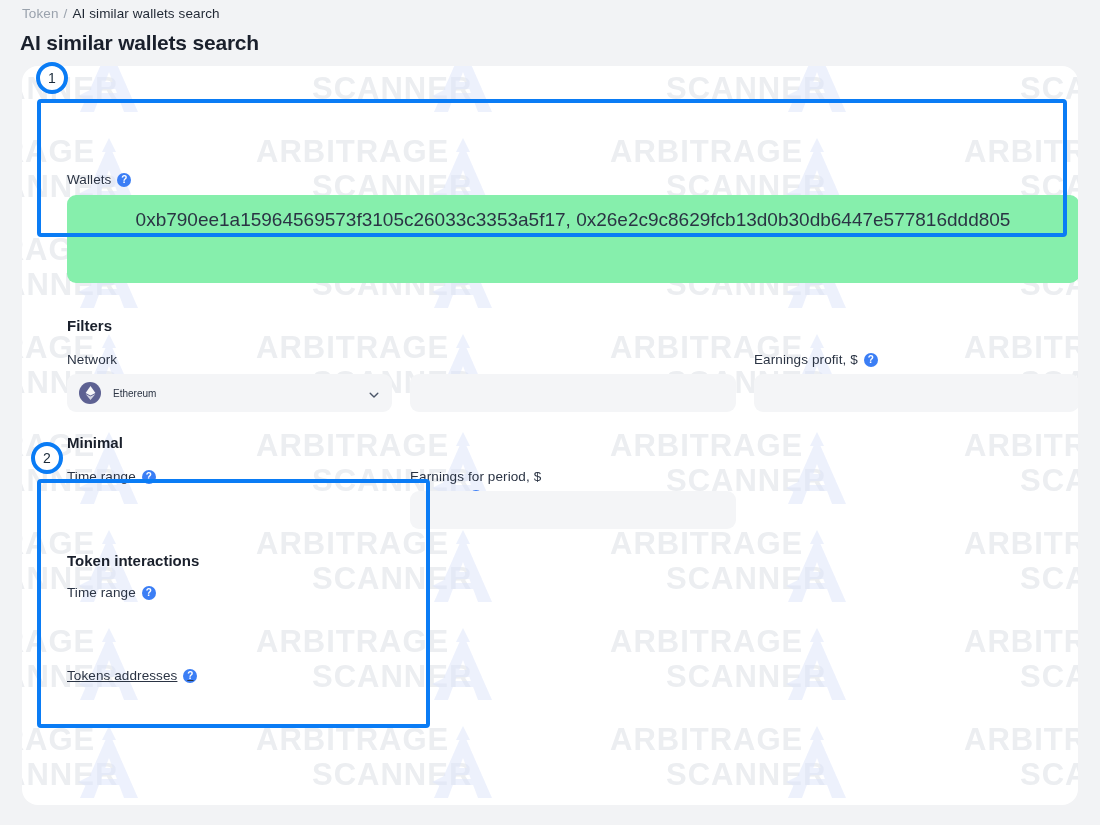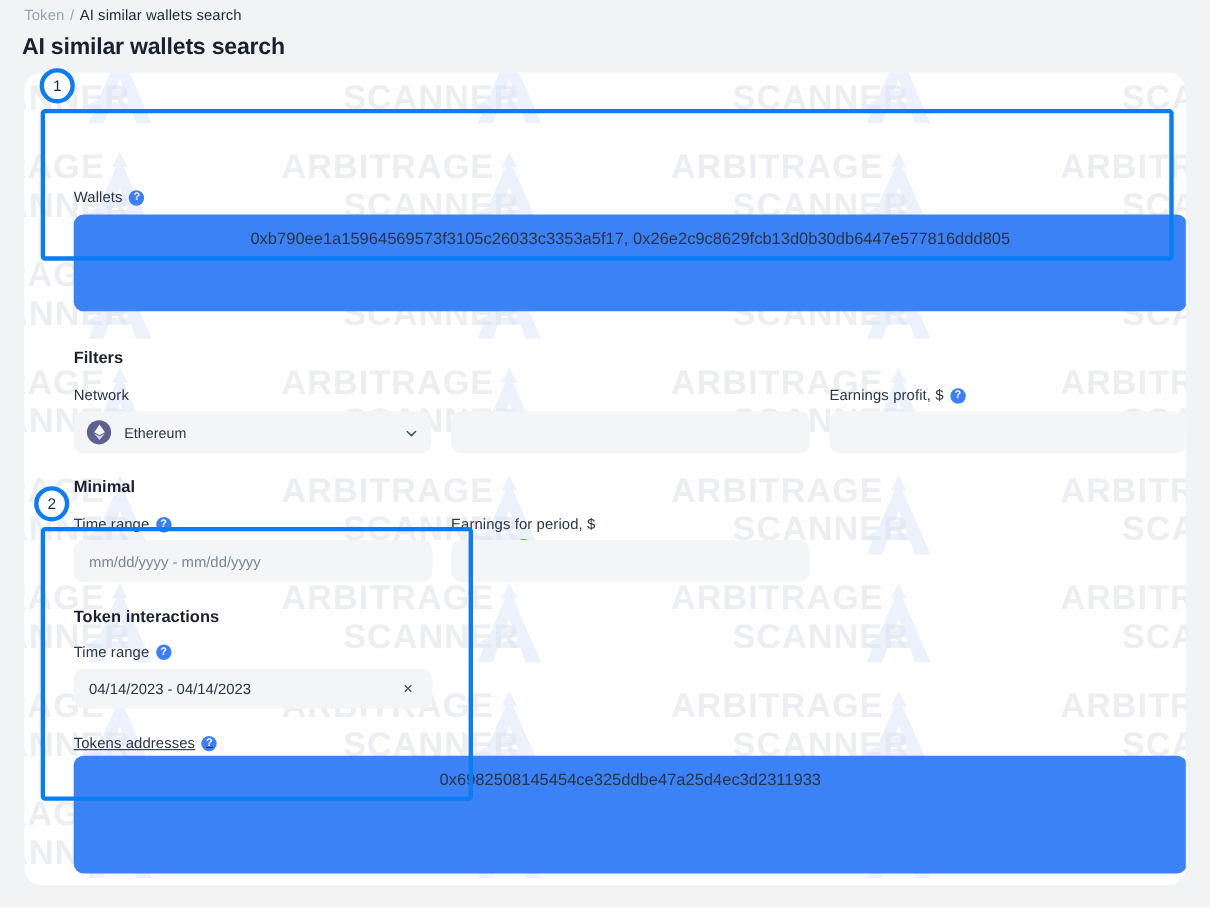--- a/index.html
+++ b/index.html
@@ -82,23 +82,23 @@
     background: #f4f5f7;
     border: none; border-radius: 9px;
     font-family: "Liberation Sans", sans-serif;
     font-size: 13.5px; color: #2b3444;
     padding: 0 14px;
     display: flex; align-items: center;
   }
   .placeholder { color: #7c8694; }
 
   .textarea-box {
-    background: #3b82f6;
+    background: #86efac;
     border-radius: 9px;
-    font-size: 15px; color: #2b3444;
+    font-size: 19px; color: #2b3444;
     padding: 14px 16px;
   }
 
   
   .wallets-label { position: absolute; left: 45px; top: 106px; }
   .wallets-area {
     position: absolute; left: 45px; top: 129px;
     width: 1012px; height: 88px;
   }
 
@@ -115,21 +115,21 @@
     display: flex; align-items: center; padding: 0 12px;
     cursor: pointer;
   }
   .eth-icon {
     width: 22px; height: 22px; border-radius: 50%;
     background: #5d6192;
     display: flex; align-items: center; justify-content: center;
     flex: 0 0 auto;
   }
   .select-network .sel-text {
-    margin-left: 12px; font-size: 13px; color: #2b3444;
+    margin-left: 12px; font-size: 10px; color: #2b3444;
   }
   .chev { margin-left: auto; width: 12px; height: 12px; }
 
   .inp-created { position: absolute; left: 388px; top: 308px; width: 326px; height: 38px; }
   .inp-profit  { position: absolute; left: 732px; top: 308px; width: 325px; height: 38px; }
 
   
   .earnings-title { position: absolute; left: 45px; top: 368px; }
   .lbl-etime      { position: absolute; left: 45px; top: 403px; }
   .lbl-eperiod    { position: absolute; left: 388px; top: 403px; flex-direction: column; }
@@ -533,50 +533,40 @@
     <div class="input-box inp-profit">
       <span class="placeholder"></span>
     </div>
 
     <div class="section-title earnings-title">Minimal</div>
 
     <div class="field-label lbl-etime">
       <span>Time range</span>
       <span class="help-icon">?</span>
     </div>
-    <div class="input-box inp-etime">
-      <span class="placeholder">mm/dd/yyyy - mm/dd/yyyy</span>
-    </div>
 
     <div class="field-label lbl-eperiod">
       <span>Earnings for period, $</span>
       <span class="help-icon">?</span>
     </div>
     <div class="input-box inp-eperiod">
       <span class="placeholder"></span>
     </div>
 
     <div class="section-title tokens-title">Token interactions</div>
 
     <div class="field-label lbl-ttime">
       <span>Time range</span>
       <span class="help-icon">?</span>
     </div>
-    <div class="input-box inp-ttime">
-      <span>04/14/2023 - 04/14/2023</span>
-      <span class="clear-btn">×</span>
-    </div>
 
     <div class="field-label lbl-taddr">
       <span>Tokens addresses</span>
       <span class="help-icon">?</span>
     </div>
-    <div class="textarea-box area-taddr">
-      <span>0x6982508145454ce325ddbe47a25d4ec3d2311933</span>
-    </div>
 
   </div>
 </div>
 
 <div class="hl-box hl-wallets"></div>
 <div class="hl-box hl-tokens"></div>
 
 <div class="marker marker-1">1</div>
 <div class="marker marker-2">2</div>
 

